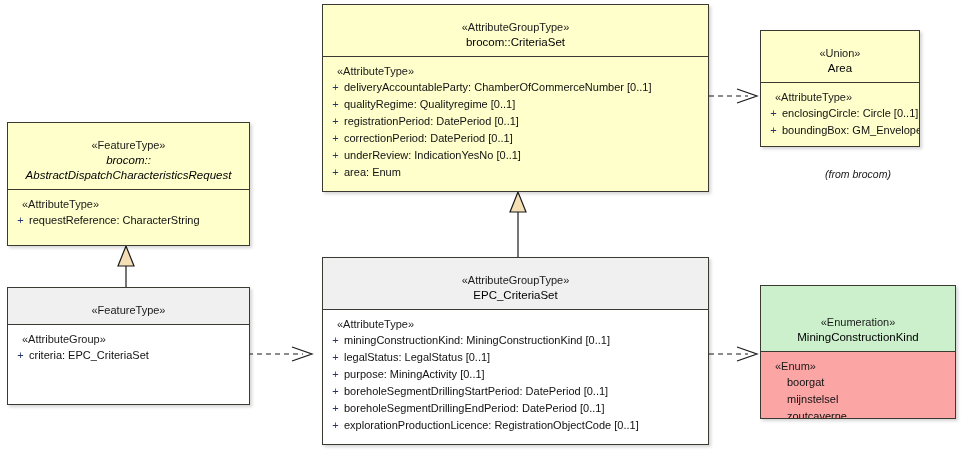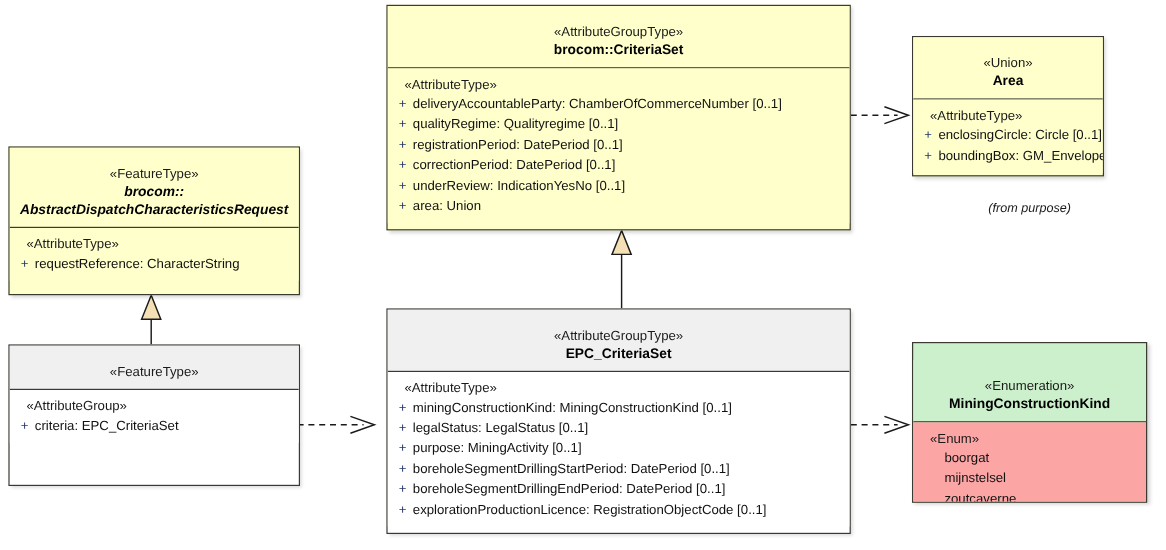--- a/index.html
+++ b/index.html
@@ -56,21 +56,21 @@
     border-bottom: 1px solid #3a3a32;
   }
   .stereo {
     font-size: 11px;
     color: #1a1a1a;
     line-height: 15px;
     white-space: nowrap;
   }
   .cname {
     font-size: 11.5px;
-    font-weight: bold;
+    font-weight: normal;
     color: #000000;
     line-height: 15px;
     white-space: nowrap;
   }
   .cname.abstract { font-style: italic; }
   .cname .nsline  { display: block; }
 
   .body {
     box-sizing: border-box;
     padding: 6px 4px 5px 4px;
@@ -175,21 +175,21 @@
       <div class="attr-row">
         <span class="attr-vis">+</span>
         <span class="attr-text">correctionPeriod: DatePeriod [0..1]</span>
       </div>
       <div class="attr-row">
         <span class="attr-vis">+</span>
         <span class="attr-text">underReview: IndicationYesNo [0..1]</span>
       </div>
       <div class="attr-row">
         <span class="attr-vis">+</span>
-        <span class="attr-text">area: Union</span>
+        <span class="attr-text">area: Enum</span>
       </div>
     </div>
   </div>
 
   <div class="uml-class yellow" style="left:760px; top:30px; width:160px; height:117px;">
     <div class="head">
       <div class="stereo">«Union»</div>
       <div class="cname">Area</div>
     </div>
     <div class="body">
@@ -197,21 +197,21 @@
       <div class="attr-row">
         <span class="attr-vis">+</span>
         <span class="attr-text">enclosingCircle: Circle [0..1]</span>
       </div>
       <div class="attr-row">
         <span class="attr-vis">+</span>
         <span class="attr-text">boundingBox: GM_Envelope</span>
       </div>
     </div>
   </div>
-  <div class="pkg-note" style="left:760px; top:168px; width:196px;">(from purpose)</div>
+  <div class="pkg-note" style="left:760px; top:168px; width:196px;">(from brocom)</div>
 
   <div class="uml-class yellow" style="left:7px; top:122px; width:243px; height:124px;">
     <div class="head">
       <div class="stereo">«FeatureType»</div>
       <div class="cname abstract">
         <span class="nsline">brocom::</span>
         <span class="nsline">AbstractDispatchCharacteristicsRequest</span>
       </div>
     </div>
     <div class="body">

